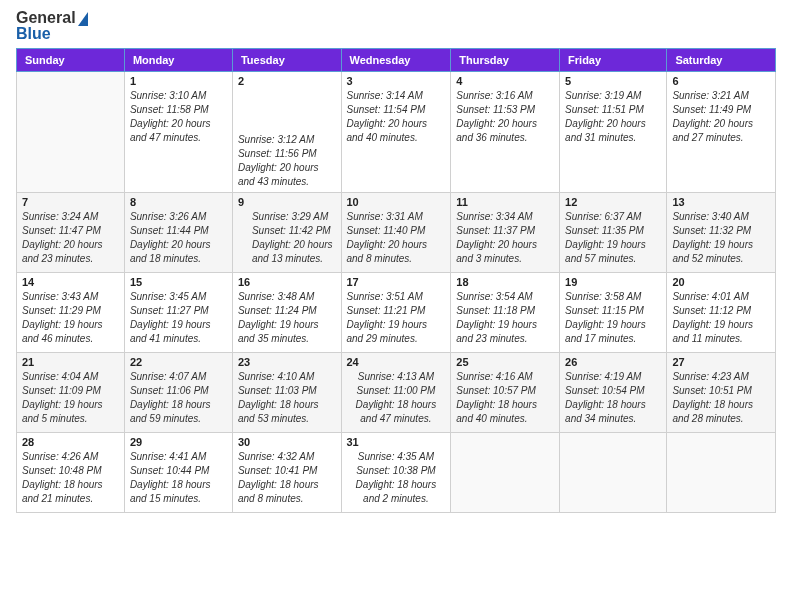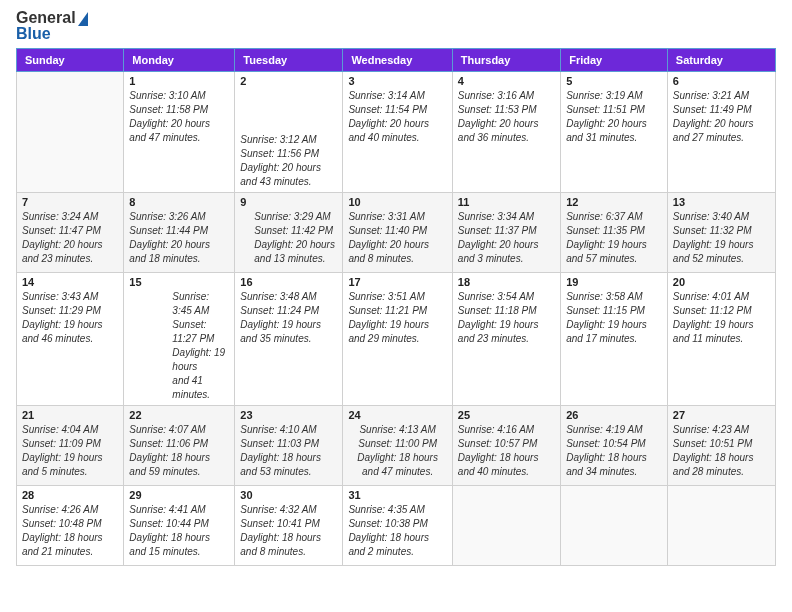--- a/index.html
+++ b/index.html
@@ -212,21 +212,21 @@
         <tr>
           <td>
             <div class="day-number">14</div>
             <div class="day-info" style="white-space: pre-line;">Sunrise: 3:43 AM
 Sunset: 11:29 PM
 Daylight: 19 hours
 and 46 minutes.</div>
           </td>
           <td>
             <div class="day-number">15</div>
-            <div class="day-info" style="white-space: pre-line; margin-left: 43px;">Sunrise: 3:45 AM
+            <div class="day-info" style="white-space: pre-line;">Sunrise: 3:45 AM
 Sunset: 11:27 PM
 Daylight: 19 hours
 and 41 minutes.</div>
           </td>
           <td>
             <div class="day-number">16</div>
             <div class="day-info" style="white-space: pre-line;">Sunrise: 3:48 AM
 Sunset: 11:24 PM
 Daylight: 19 hours
 and 35 minutes.</div>
@@ -328,21 +328,21 @@
           </td>
           <td>
             <div class="day-number">30</div>
             <div class="day-info" style="white-space: pre-line;">Sunrise: 4:32 AM
 Sunset: 10:41 PM
 Daylight: 18 hours
 and 8 minutes.</div>
           </td>
           <td>
             <div class="day-number">31</div>
-            <div class="day-info" style="white-space: pre-line;">Sunrise: 4:35 AM
+            <div class="day-info" style="white-space: pre-line; text-align: center;">Sunrise: 4:35 AM
 Sunset: 10:38 PM
 Daylight: 18 hours
 and 2 minutes.</div>
           </td>
           <td class="empty"></td>
           <td class="empty"></td>
           <td class="empty"></td>
         </tr>
       </tbody>
   </table>

